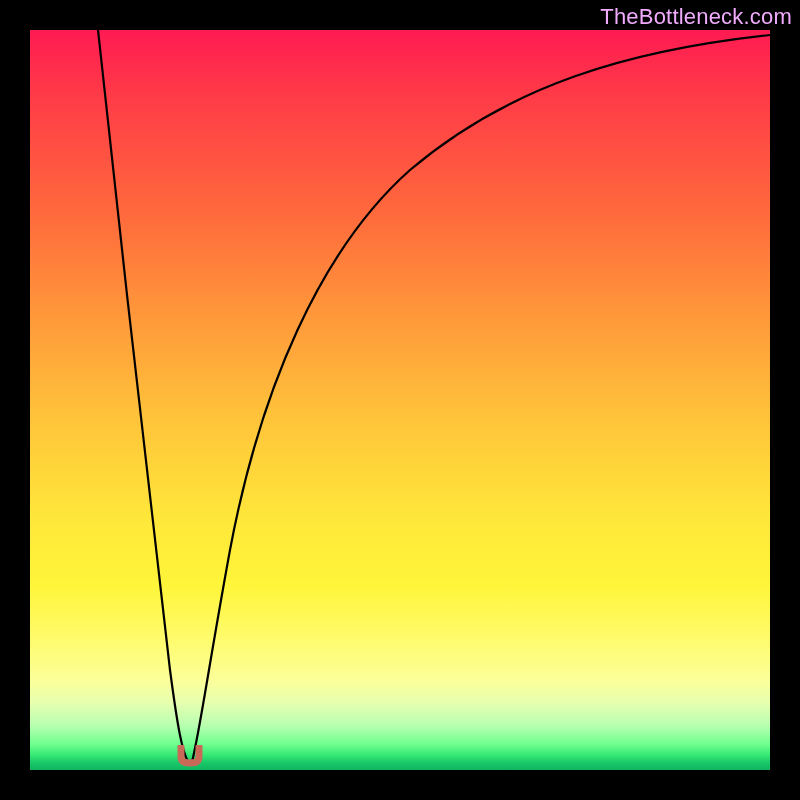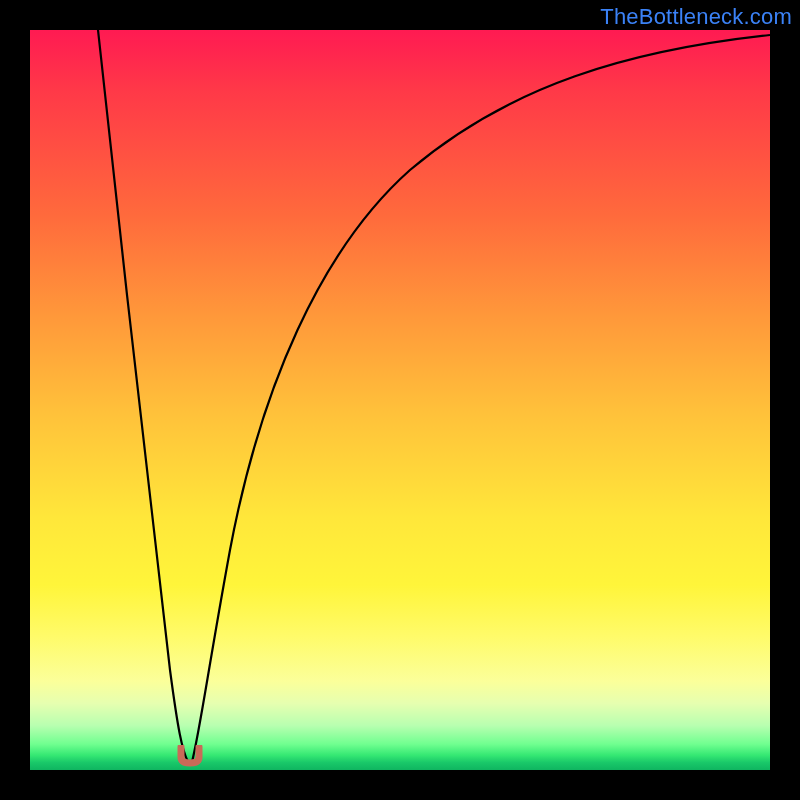--- a/index.html
+++ b/index.html
@@ -48,21 +48,21 @@
       #70ff90 96.5%,
       #35e873 98%,
       #19c869 99%,
       #0fb560 100%
     );
   }
   .watermark {
     position: absolute;
     top: 4px;
     right: 8px;
-    color: #3b82f6;
+    color: #f0abfc;
     font-size: 22px;
     font-weight: 500;
     letter-spacing: 0.2px;
   }
   .marker {
     position: absolute;
     width: 26px;
     height: 22px;
   }
   .marker svg {

